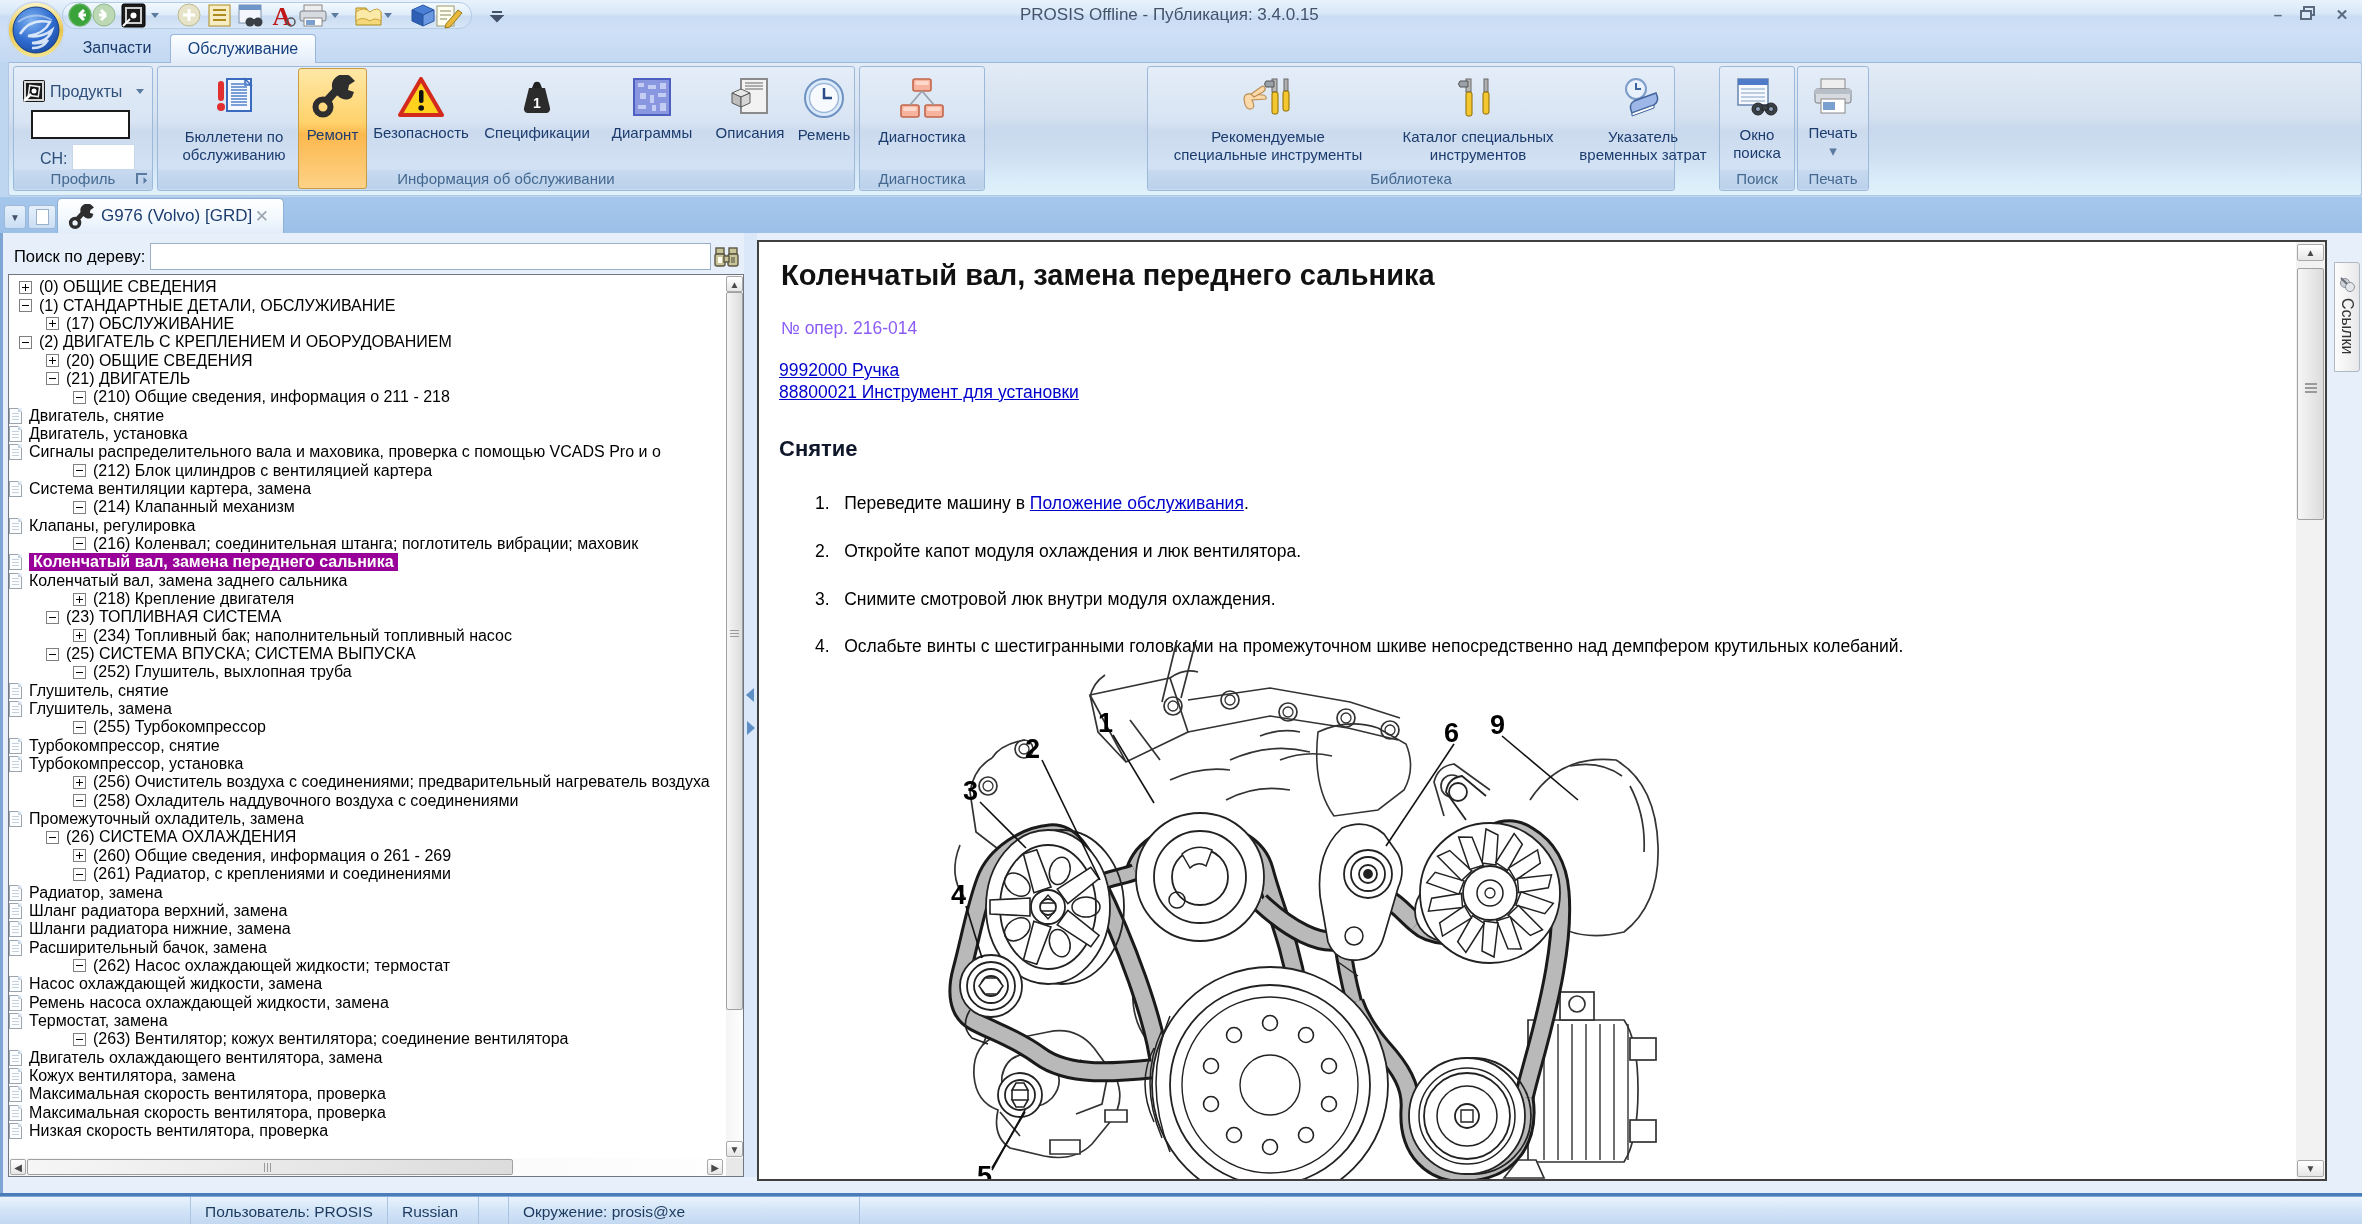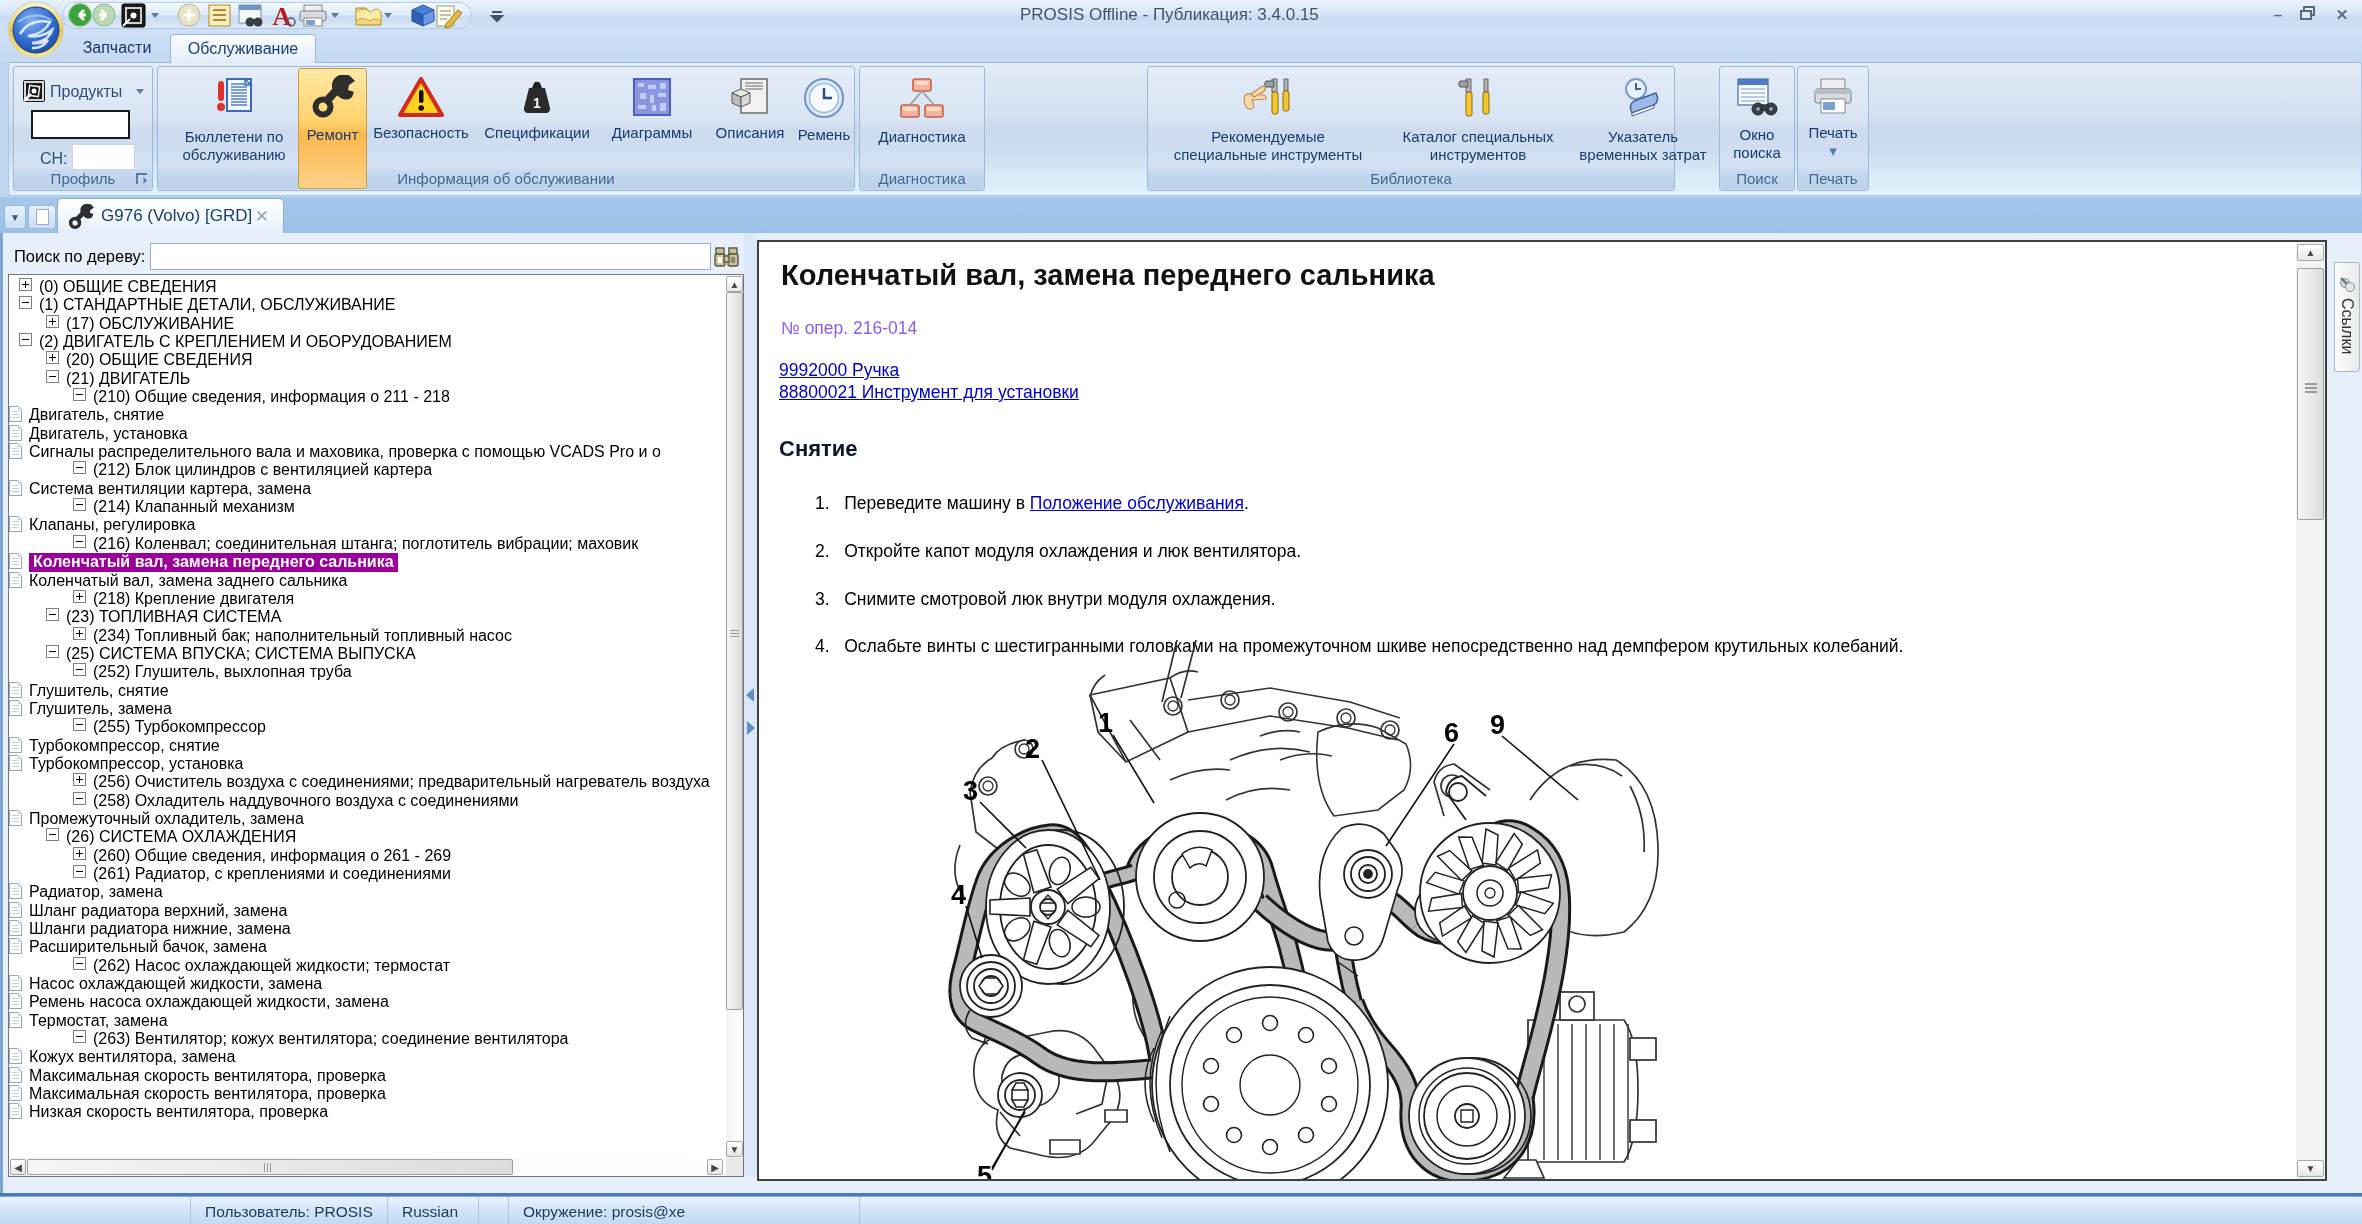--- a/index.html
+++ b/index.html
@@ -27,21 +27,21 @@
 #dtrow{left:0;top:197px;width:2362px;height:36px;background:linear-gradient(#a6c7ec,#9cc0e8)}
 #dtab{left:57px;top:198px;width:227px;height:35px;background:linear-gradient(#ffffff,#f4f9fe 50%,#e2edfa);border:1px solid #8fb0d6;border-bottom:none;border-radius:5px 5px 0 0;font-size:17px;color:#1c3c6e}
 .smbtn{top:205px;height:24px;background:linear-gradient(#e6f0fb,#cbdef4);border:1px solid #9db9da;border-radius:3px}
 
 #mainpanel{left:0px;top:233px;width:2362px;height:963px;background:#e6effa}
 
 #treesearchlbl{left:14px;top:247px;font-size:16.5px;color:#000}
 #treesearch{left:150px;top:243px;width:561px;height:27px;background:#fff;border:1px solid #9ab0c6}
 #binoc{left:713px;top:244px;width:27px;height:26px}
 #treebox{left:8px;top:274px;width:736px;height:903px;background:#fff;border:1px solid #707780;overflow:hidden}
-.trow{height:18.35px;white-space:nowrap;font-size:16px;color:#000;display:flex;}
+.trow{height:18.35px;white-space:nowrap;font-size:16px;color:#000;display:flex;align-items:center}
 .pm{display:inline-block;width:13px;height:13px;border:1px solid #808080;background:#fff;position:relative;margin-right:7px;flex:none}
 .pm::before{content:"";position:absolute;left:2px;top:5px;width:7px;height:1px;background:#000}
 .pm.p::after{content:"";position:absolute;left:5px;top:2px;width:1px;height:7px;background:#000}
 .di{display:inline-block;width:13px;height:16px;border:1px solid #9aa5b0;background:#fcfdfe;position:relative;margin-right:7px;flex:none}
 .di::before{content:"";position:absolute;left:2px;top:4px;right:2px;height:8px;background:repeating-linear-gradient(#c6d0da 0 1px,transparent 1px 3px)}.di::after{content:"";position:absolute;right:-1px;top:-1px;border-left:4px solid #c8d2dc;border-top:4px solid #e6effa}
 .l0{padding-left:10px}.l1{padding-left:37px}.l2{padding-left:64px}.l3{}
 .hl{background:#990099;color:#fff;font-weight:bold;padding:0 4px}
 
 .sbtrack{background:linear-gradient(90deg,#f4f4f4,#fefefe)}
 .sbthumb{background:linear-gradient(90deg,#f6f6f6,#dcdcdc);border:1px solid #a0a0a0;border-radius:2px}
@@ -455,20 +455,21 @@
 <div class="trow l2"><span class="pm"></span>(261) Радиатор, с креплениями и соединениями</div>
 <div class="trow l3"><span class="di"></span>Радиатор, замена</div>
 <div class="trow l3"><span class="di"></span>Шланг радиатора верхний, замена</div>
 <div class="trow l3"><span class="di"></span>Шланги радиатора нижние, замена</div>
 <div class="trow l3"><span class="di"></span>Расширительный бачок, замена</div>
 <div class="trow l2"><span class="pm"></span>(262) Насос охлаждающей жидкости; термостат</div>
 <div class="trow l3"><span class="di"></span>Насос охлаждающей жидкости, замена</div>
 <div class="trow l3"><span class="di"></span>Ремень насоса охлаждающей жидкости, замена</div>
 <div class="trow l3"><span class="di"></span>Термостат, замена</div>
 <div class="trow l2"><span class="pm"></span>(263) Вентилятор; кожух вентилятора; соединение вентилятора</div>
+<div class="trow l3"><span class="di"></span>Двигатель охлаждающего вентилятора, замена</div>
 <div class="trow l3"><span class="di"></span>Кожух вентилятора, замена</div>
 <div class="trow l3"><span class="di"></span>Максимальная скорость вентилятора, проверка</div>
 <div class="trow l3"><span class="di"></span>Максимальная скорость вентилятора, проверка</div>
 <div class="trow l3"><span class="di"></span>Низкая скорость вентилятора, проверка</div>
 </div>
 
 <div class="abs sbtrack" style="left:717px;top:0;width:17px;height:899px"></div>
 <div class="abs sbbtn" style="left:717px;top:1px;width:17px;height:16px;line-height:15px">▲</div>
 <div class="abs sbthumb" style="left:717px;top:17px;width:17px;height:718px"></div>
 <div class="abs" style="left:721px;top:355px;width:9px;height:8px;background:repeating-linear-gradient(#9a9a9a 0 1px,transparent 1px 3px)"></div>

